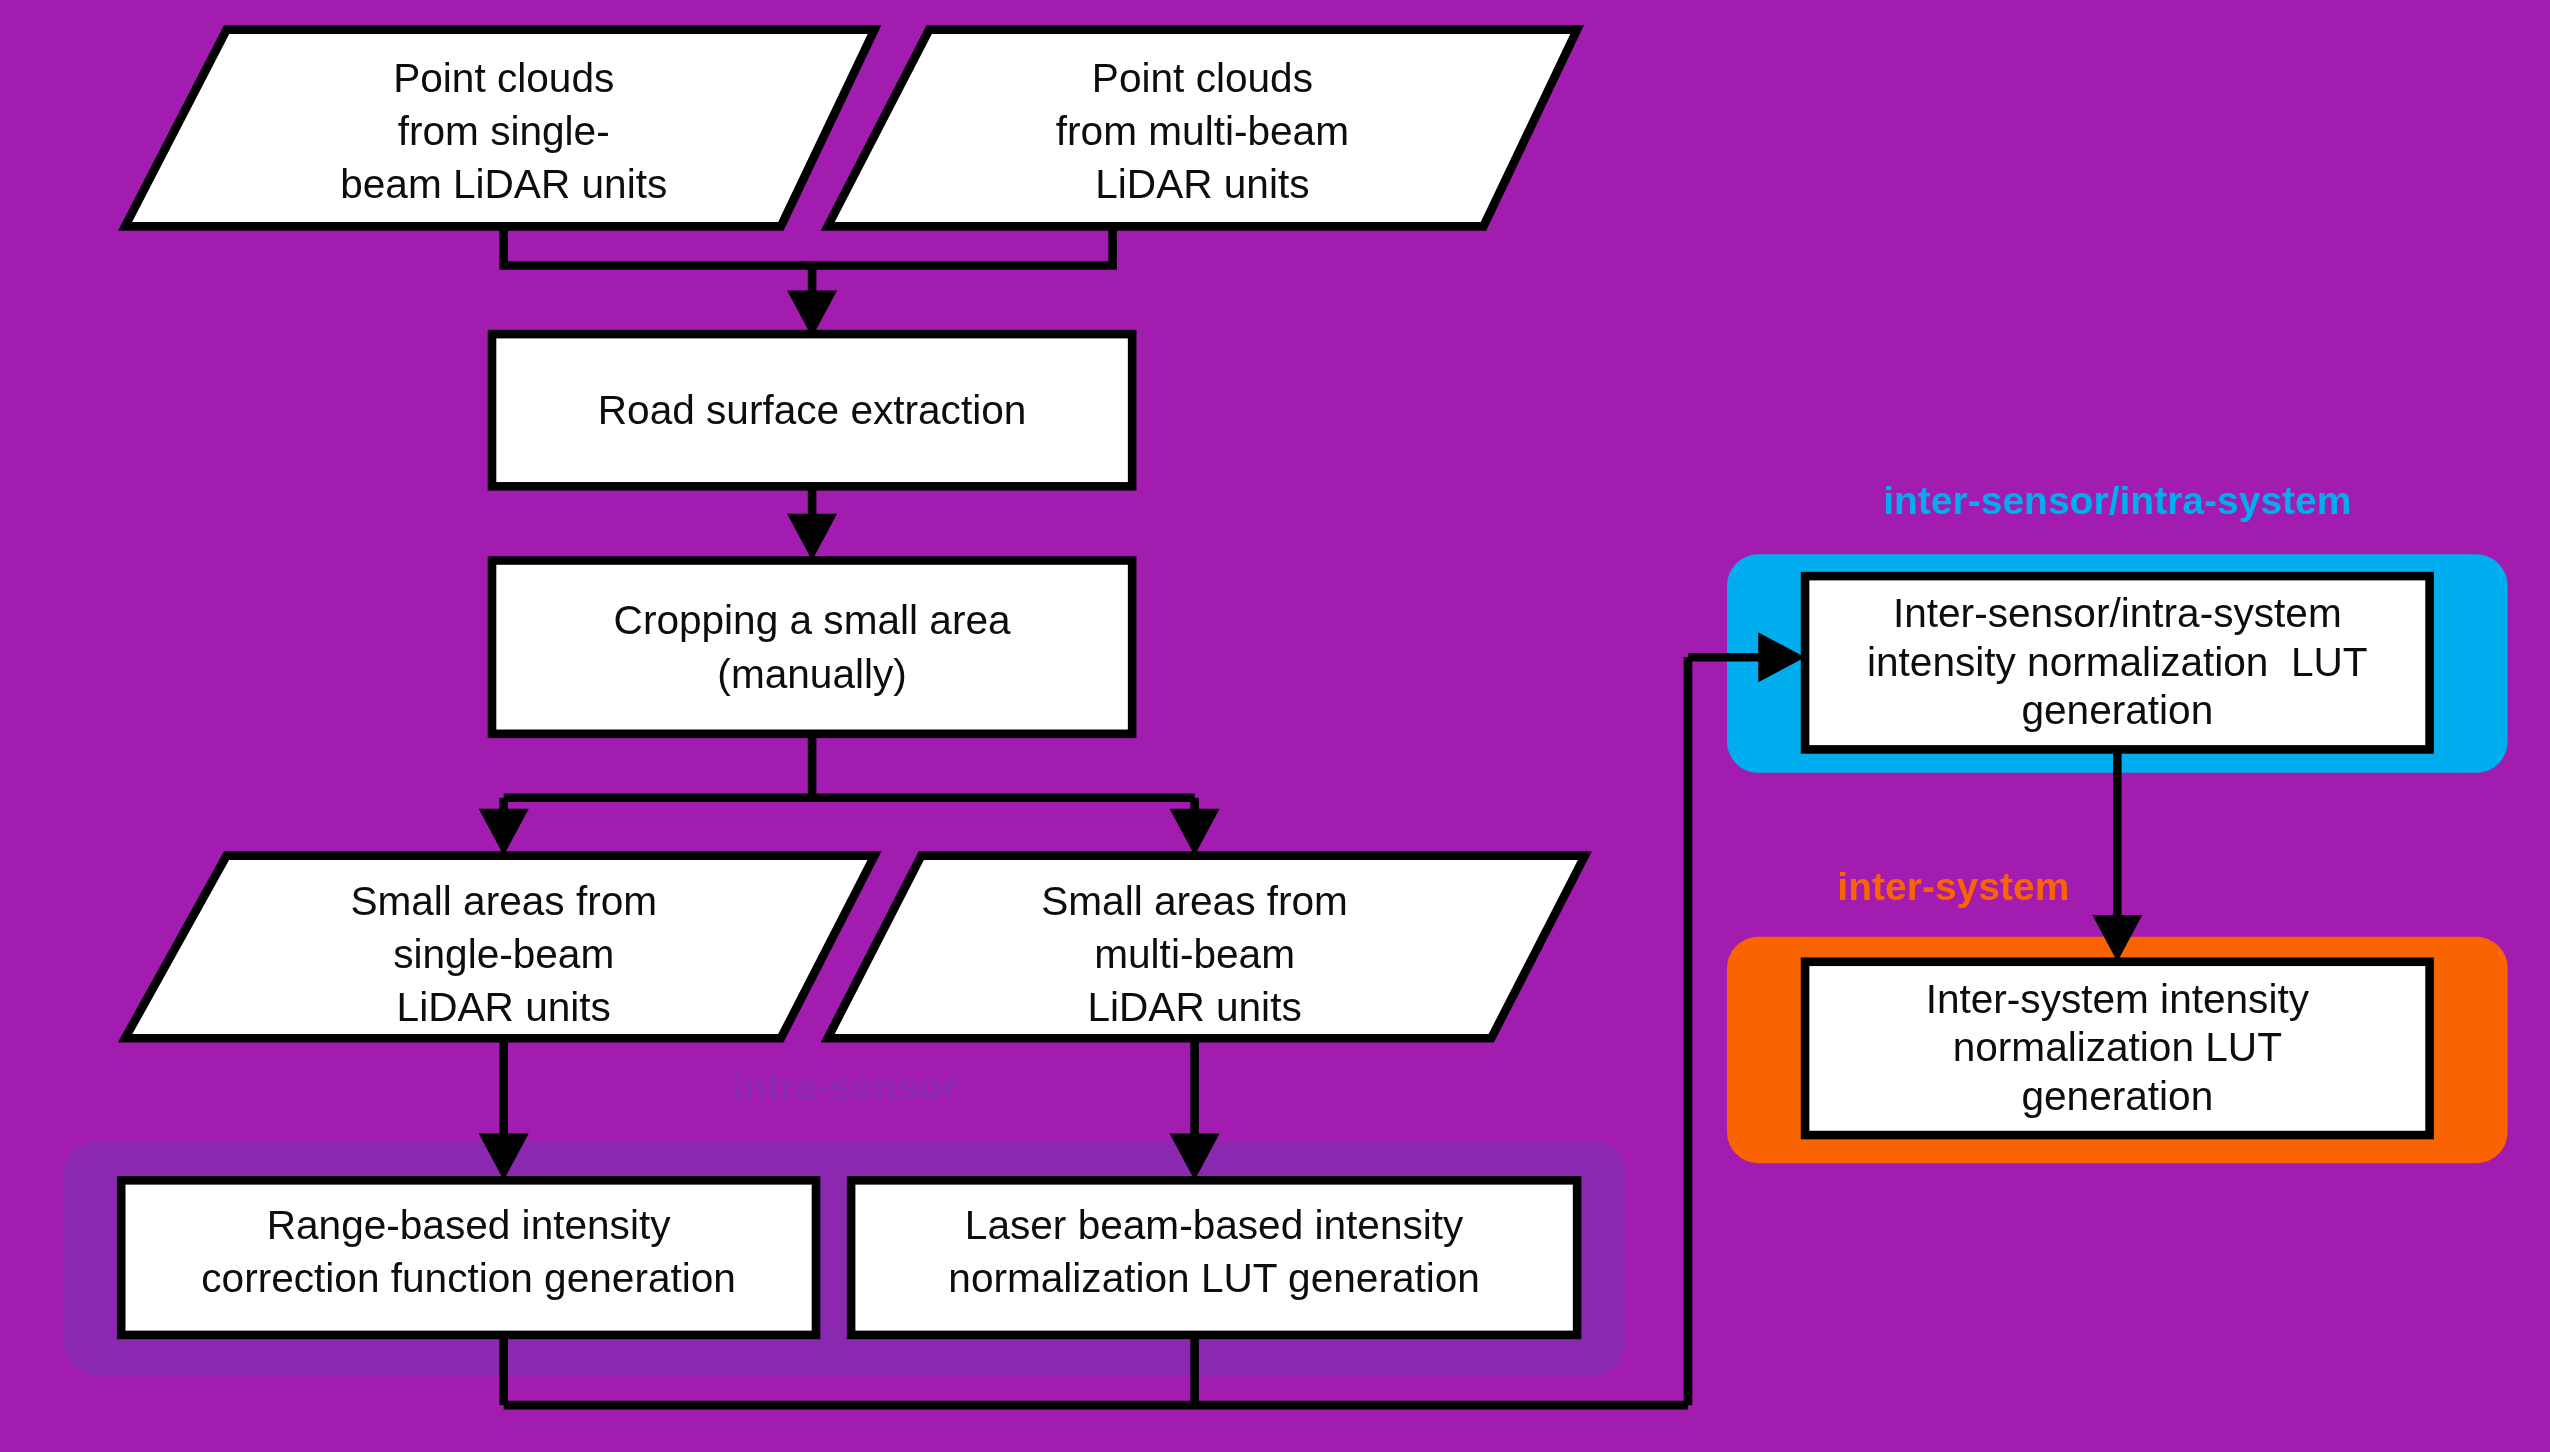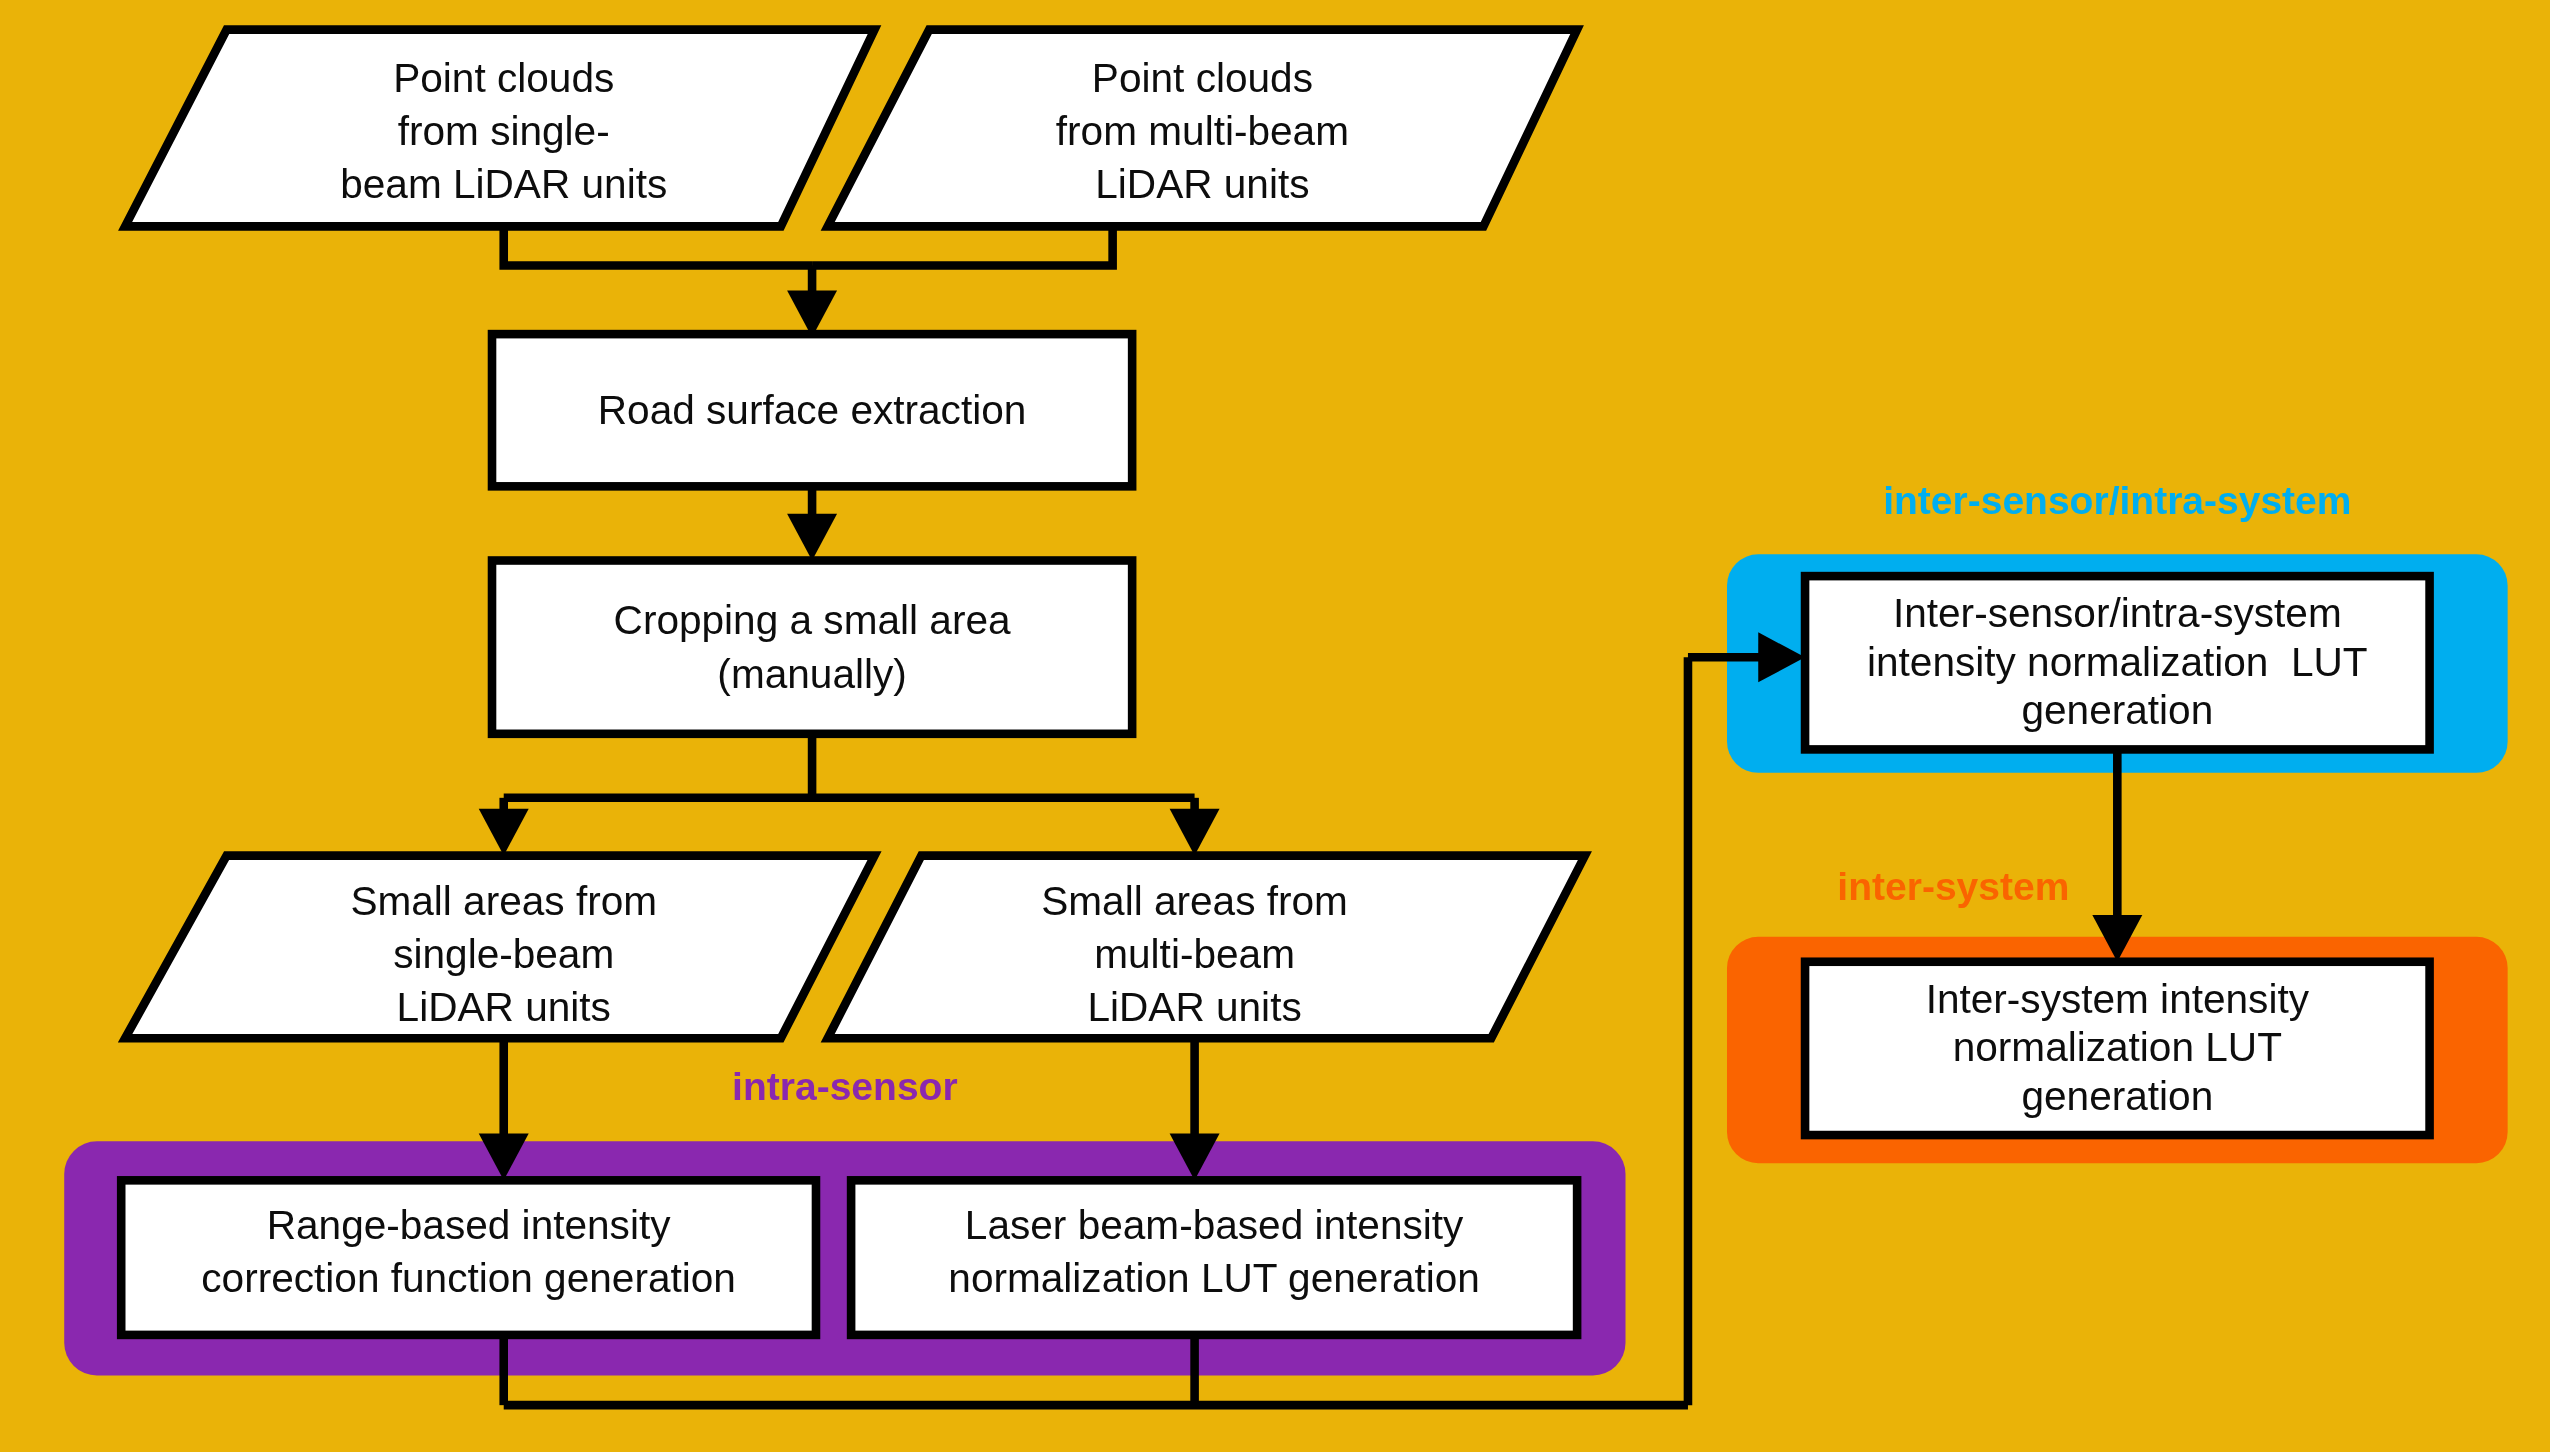--- a/index.html
+++ b/index.html
@@ -10,21 +10,21 @@
   body {
     width: 2550px;
     height: 1452px;
     font-family: "Liberation Sans", sans-serif;
     overflow: hidden;
   }
   #diagram-root {
     position: relative;
     width: 2550px;
     height: 1452px;
-    background: #eab308;
+    background: #a21caf;
   }
   svg.flow {
     position: absolute;
     top: 0;
     left: 0;
     width: 2550px;
     height: 1452px;
     display: block;
   }
   .node-text {

